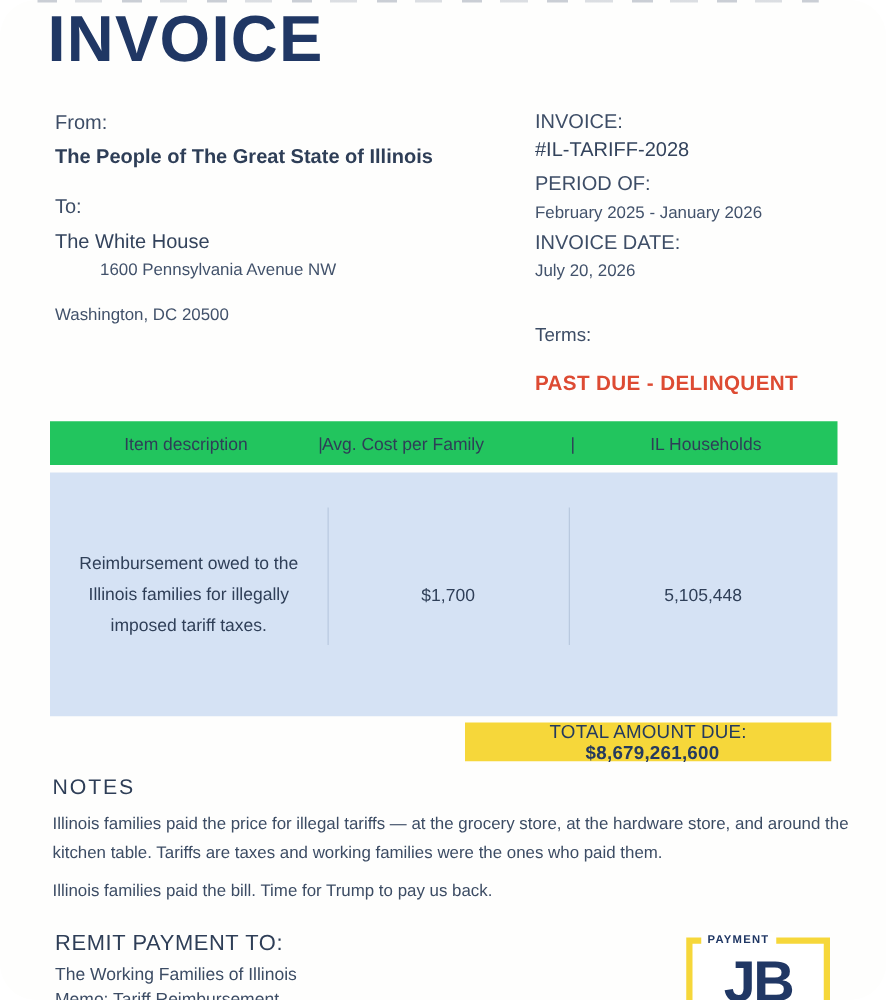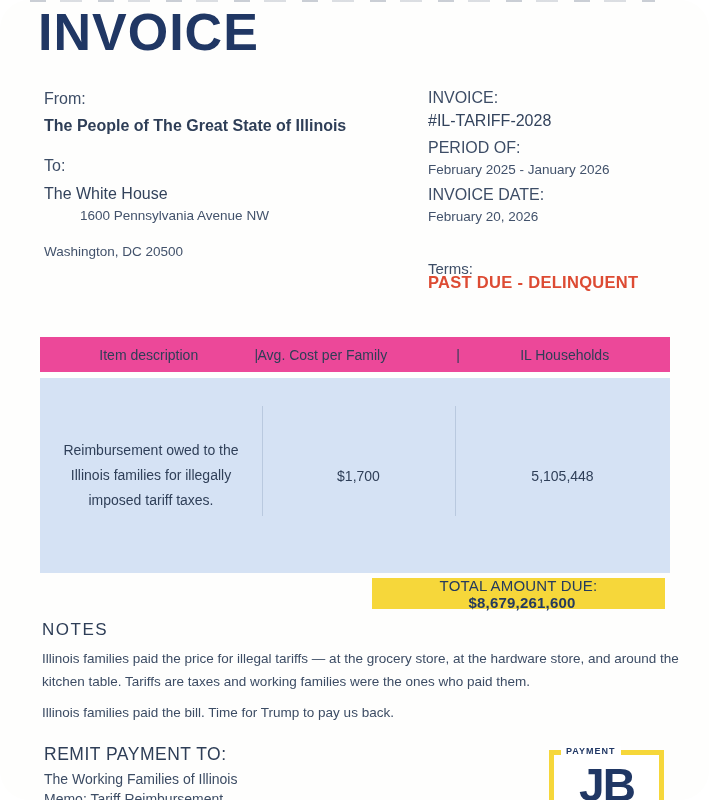--- a/index.html
+++ b/index.html
@@ -42,28 +42,28 @@
   .meta-col { position: absolute; left: 428px; top: 90px; width: 270px; }
   .meta-col .meta-label { font-size: 16px; color: #3d4d66; line-height: 1.0; }
   .meta-col .meta-big   { font-size: 16px; color: #33435c; margin-top: 6px; }
   .meta-col .meta-small { font-size: 13.5px; color: #42526b; margin-top: 6px; }
   .meta-group { margin-bottom: 10px; }
   .terms-label {
     position: absolute; left: 428px; top: 260px;
     font-size: 15px; color: #3d4d66;
   }
   .terms-value {
-    position: absolute; left: 428px; top: 273px;
+    position: absolute; left: 428px; top: 298px;
     font-size: 16.5px; font-weight: 800; letter-spacing: .3px;
     color: #dd4b33;
   }
 
   .thead {
     position: absolute; left: 40px; top: 337px; width: 630px; height: 35px;
-    background: #ec4899;
+    background: #22c55e;
     display: flex; align-items: center;
     font-size: 14px; color: #2e3e57;
   }
   .thead .c1 { width: 222px; text-align: center; }
   .thead .c2 { width: 206px; text-align: left; }
   .thead .c3 { width: 215px; text-align: center; }
   .thead .sep { width: 0; overflow: visible; color: #2e3e57; font-weight: 300;
                 transform: translateX(-3px); }
 
   .tbody {
@@ -145,21 +145,21 @@
     <div class="meta-group">
       <div class="meta-label">INVOICE:</div>
       <div class="meta-big">#IL-TARIFF-2028</div>
     </div>
     <div class="meta-group">
       <div class="meta-label">PERIOD OF:</div>
       <div class="meta-small">February 2025 - January 2026</div>
     </div>
     <div class="meta-group">
       <div class="meta-label">INVOICE DATE:</div>
-      <div class="meta-small">February 20, 2026</div>
+      <div class="meta-small">July 20, 2026</div>
     </div>
   </div>
 
   <div class="terms-label">Terms:</div>
   <div class="terms-value">PAST DUE - DELINQUENT</div>
 
   <div class="thead">
     <div class="c1">Item description</div>
     <div class="sep">|</div>
     <div class="c2">Avg. Cost per Family</div>

